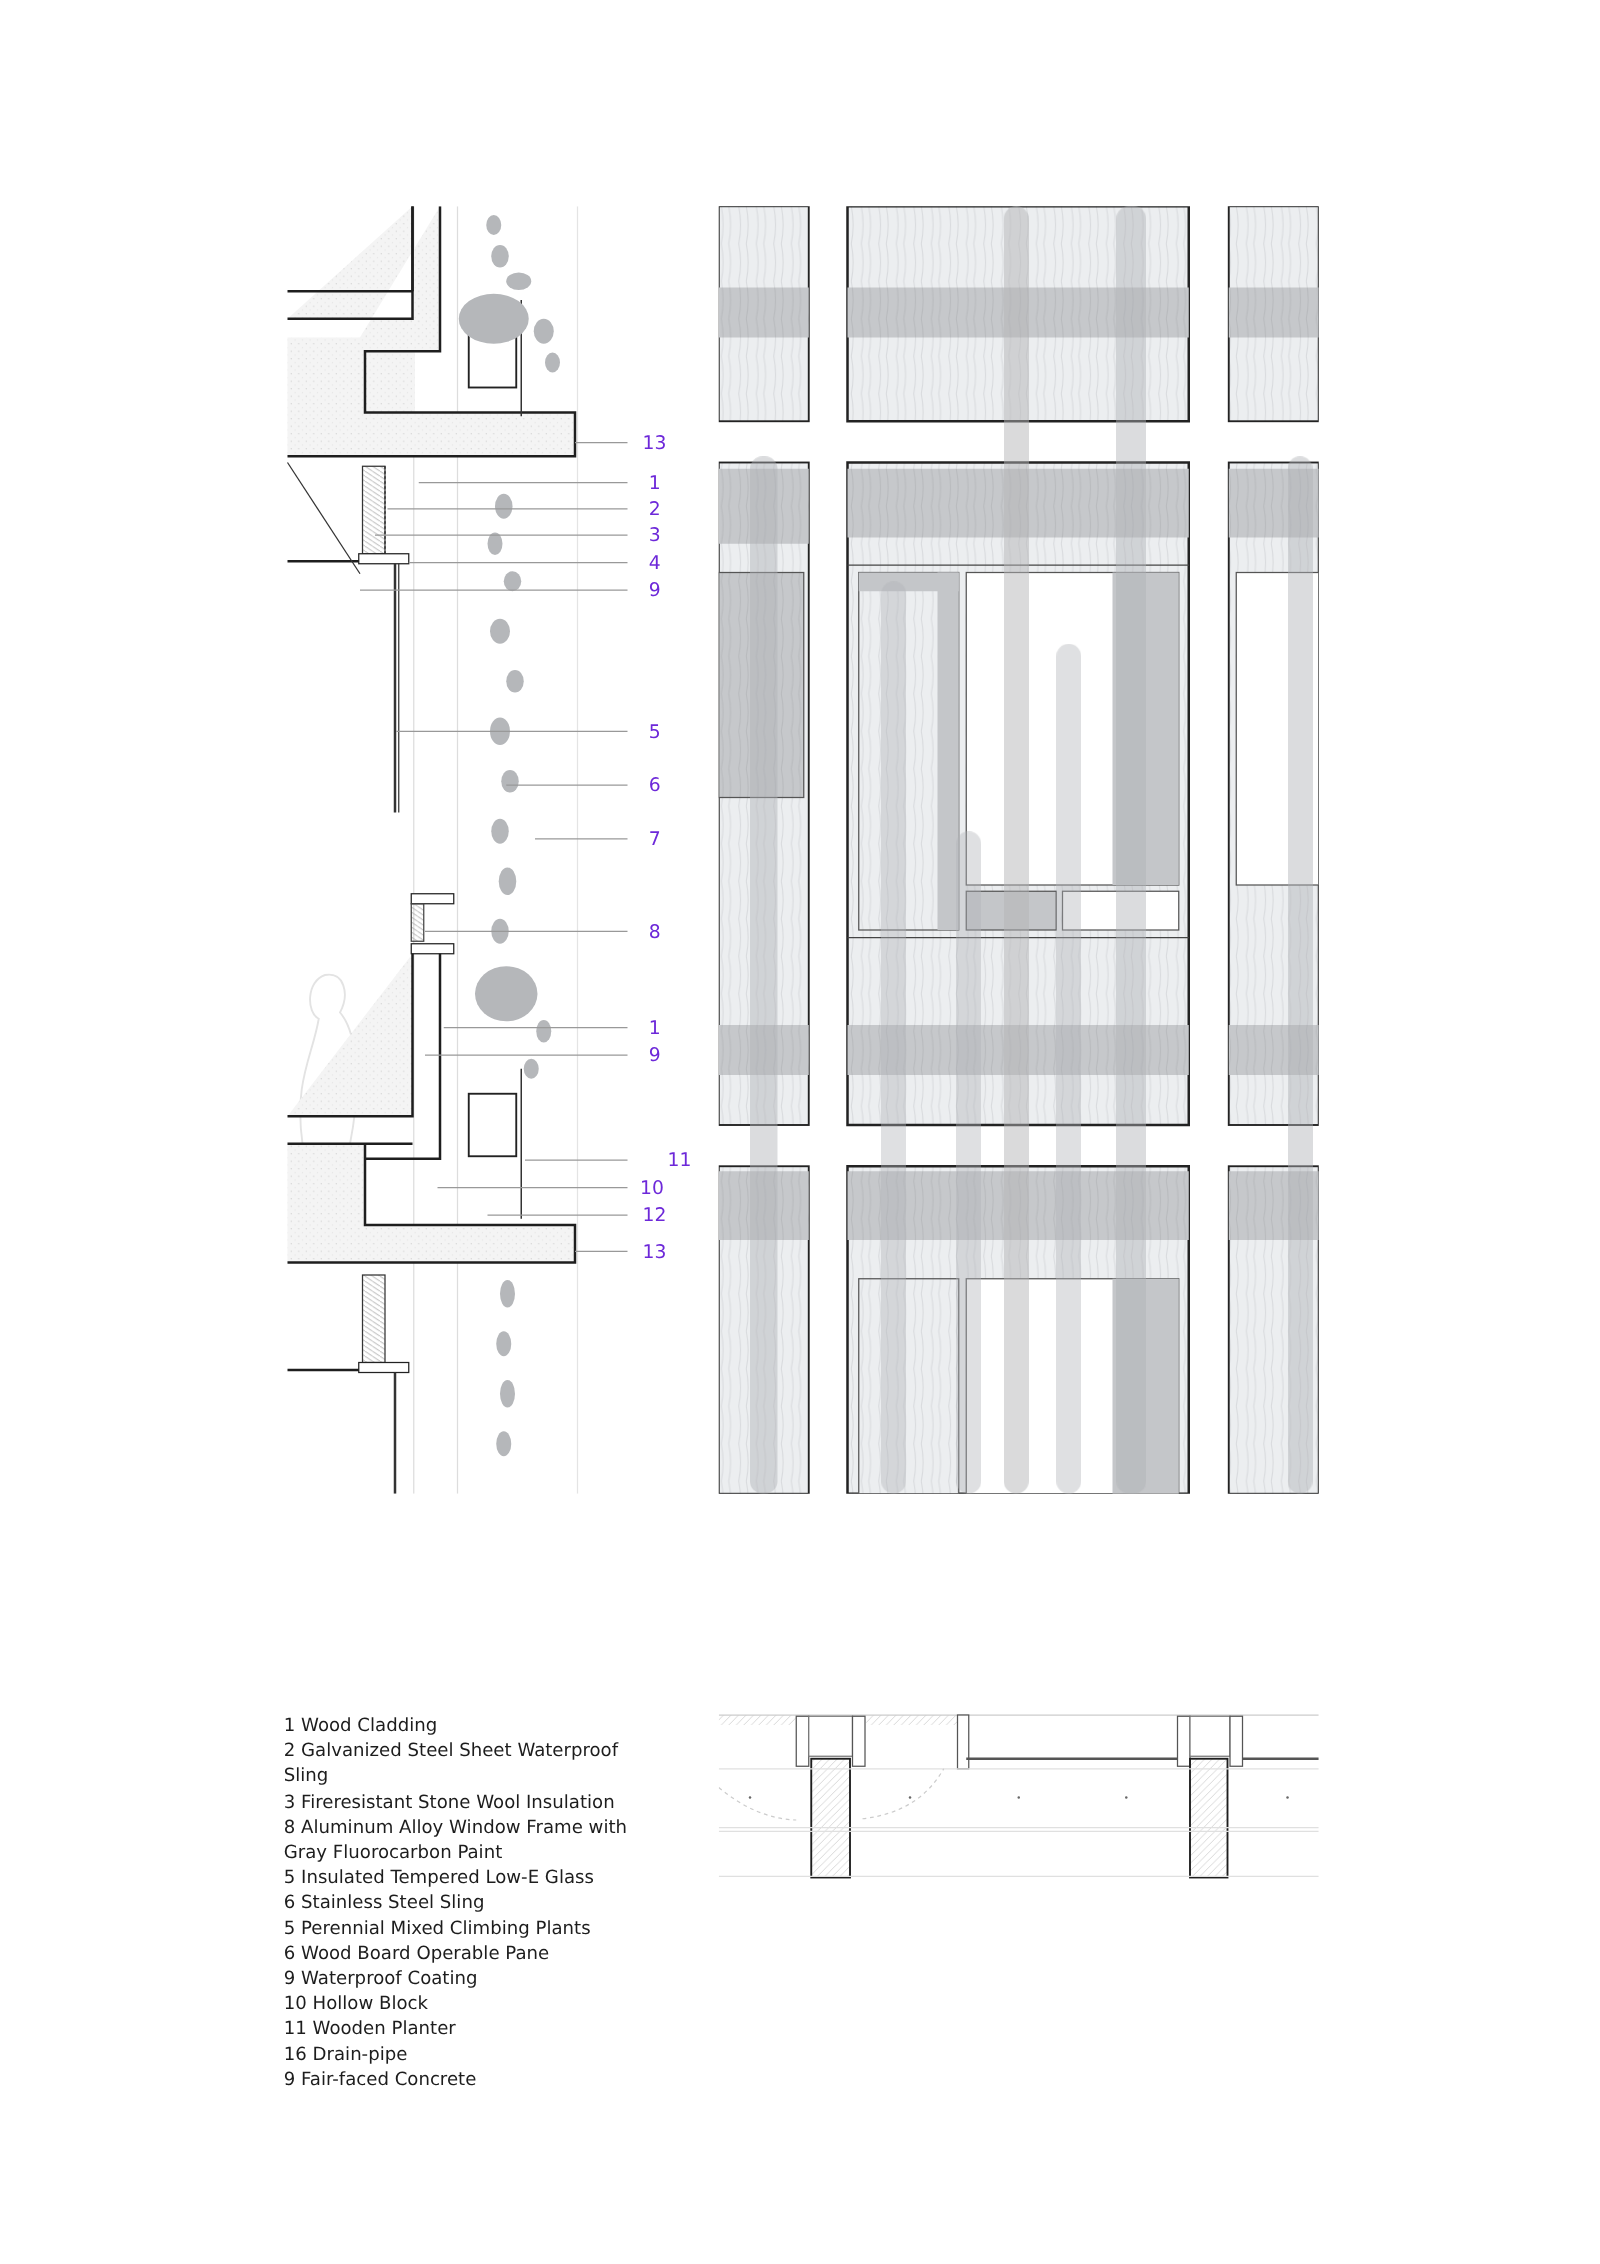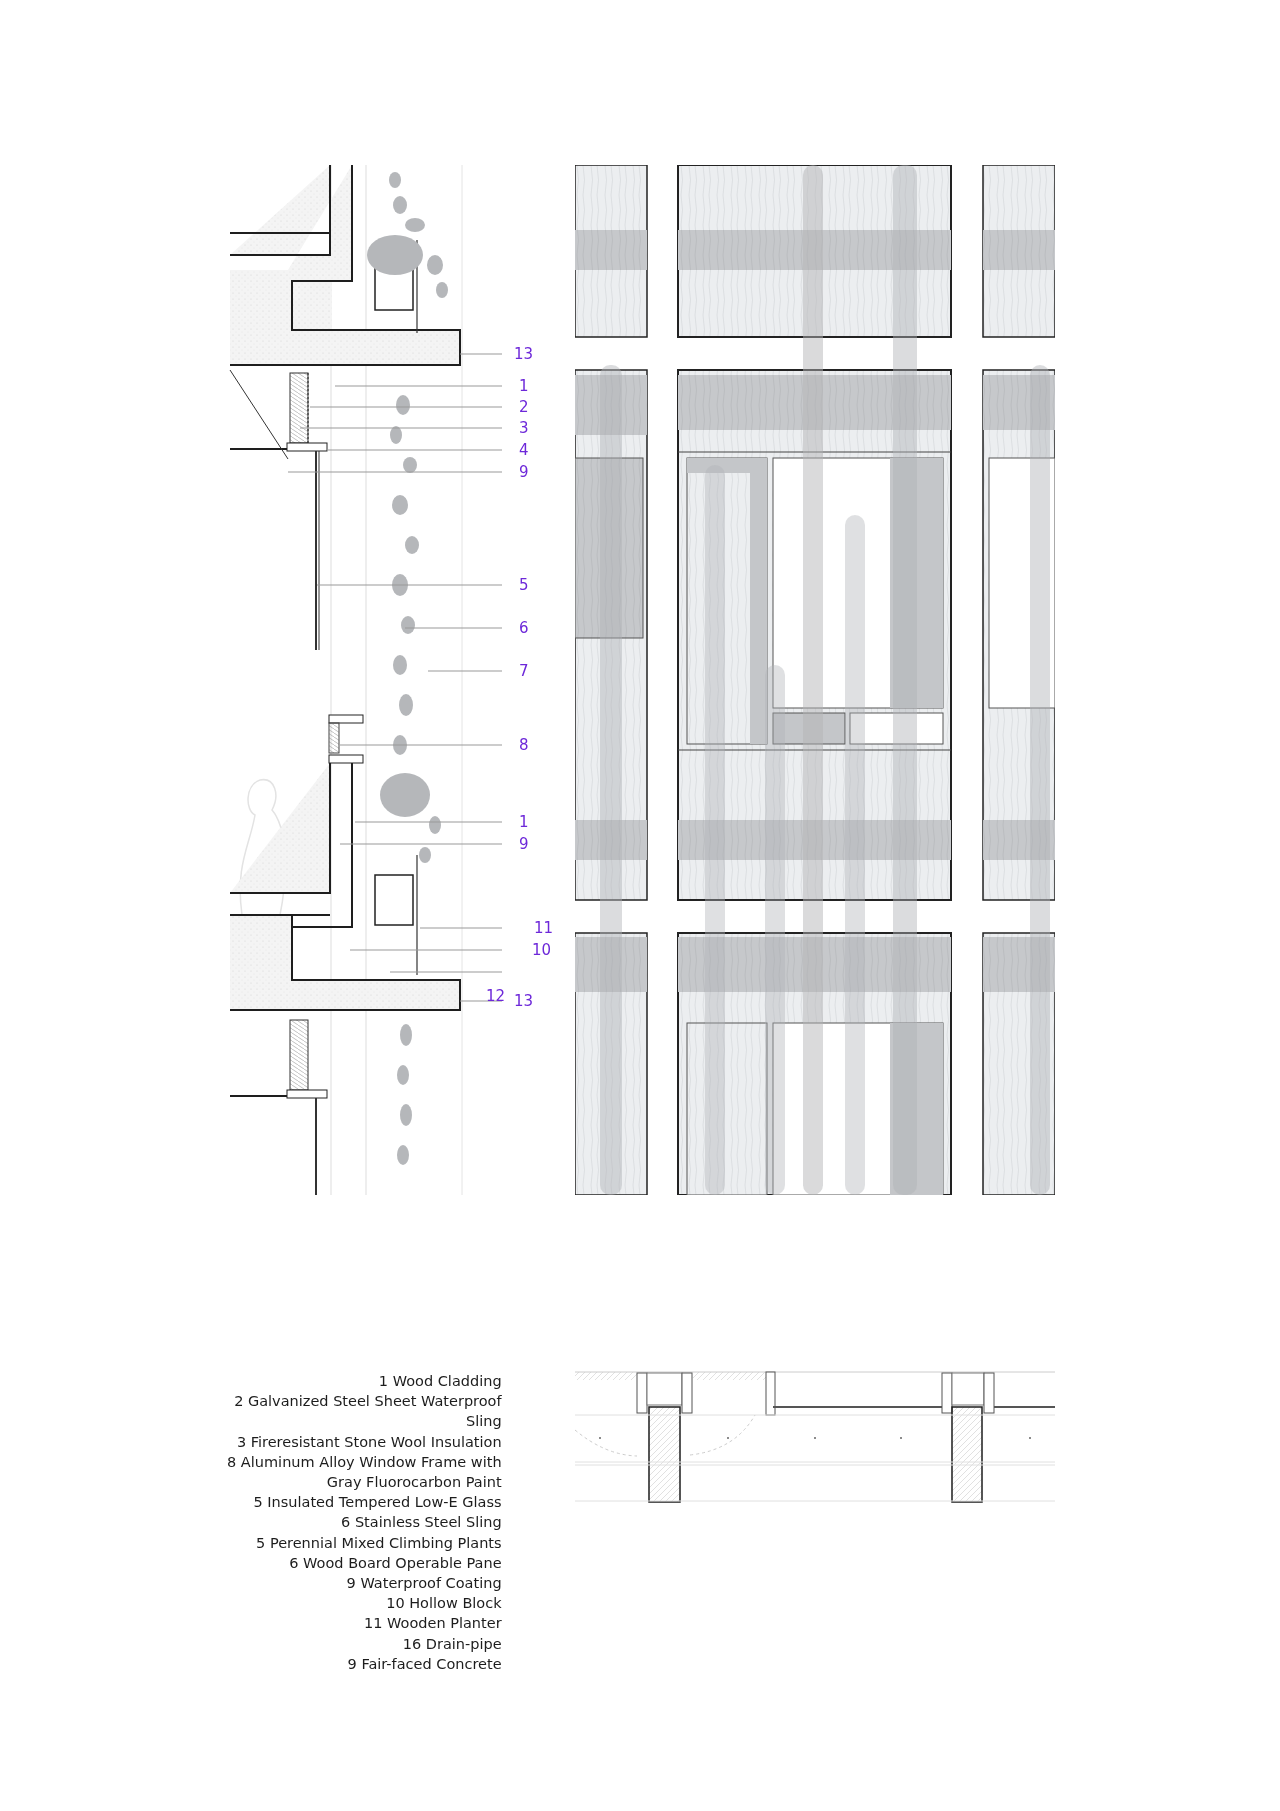--- a/index.html
+++ b/index.html
@@ -2,21 +2,21 @@
 <html><head>
 <meta charset="utf-8">
 <style>
   html, body { margin:0; padding:0; background:#ffffff; }
   body { width:1280px; height:1811px; position:relative; overflow:hidden; font-family:"DejaVu Sans", sans-serif; }
   .section-svg { position:absolute; left:220px; top:165px; }
   .elev-svg { position:absolute; left:575px; top:165px; }
   .plan-svg { position:absolute; left:575px; top:1370px; }
   .callout { position:absolute; font-size:15px; color:#6d28d9; line-height:15px; }
   .legend { position:absolute; left:227px; top:1371px; font-size:14.5px; color:#1d1d1d; line-height:20.2px; }
-  .legend div { white-space:nowrap;text-align:right; }
+  .legend div { white-space:nowrap; }
 </style>
 </head>
 <body>
 
 <svg class="section-svg" width="340" height="1030" viewBox="0 0 340 1030">
   <defs>
     <pattern id="conc" width="6" height="6" patternUnits="userSpaceOnUse">
       <rect width="6" height="6" fill="#f4f4f4"></rect>
       <circle cx="1" cy="2" r="0.5" fill="#cfcfcf"></circle>
       <circle cx="4" cy="5" r="0.4" fill="#d8d8d8"></circle>
@@ -120,22 +120,22 @@
   <span class="callout" style="left:519px;top:421px;">3</span>
   <span class="callout" style="left:519px;top:443px;">4</span>
   <span class="callout" style="left:519px;top:465px;">9</span>
   <span class="callout" style="left:519px;top:578px;">5</span>
   <span class="callout" style="left:519px;top:621px;">6</span>
   <span class="callout" style="left:519px;top:664px;">7</span>
   <span class="callout" style="left:519px;top:738px;">8</span>
   <span class="callout" style="left:519px;top:815px;">1</span>
   <span class="callout" style="left:519px;top:837px;">9</span>
   <span class="callout" style="left:534px;top:921px;">11</span>
-  <span class="callout" style="left:532px;top:943px;">10</span>
-  <span class="callout" style="left:486px;top:965px;margin-top:24px;">12</span>
+  <span class="callout" style="left:512px;top:943px;">10</span>
+  <span class="callout" style="left:514px;top:965px;">12</span>
   <span class="callout" style="left:514px;top:994px;">13</span>
 </div>
 
 <svg class="elev-svg" width="480" height="1030" viewBox="0 0 480 1030">
   <defs>
     <pattern id="wood" width="14" height="30" patternUnits="userSpaceOnUse">
       <rect width="14" height="30" fill="#eceef0"></rect>
       <path d="M2 0 Q5 15 2 30 M8 0 Q11 15 8 30" stroke="#d8dadd" fill="none" stroke-width="0.8"></path>
     </pattern>
     <pattern id="woodd" width="14" height="30" patternUnits="userSpaceOnUse">

